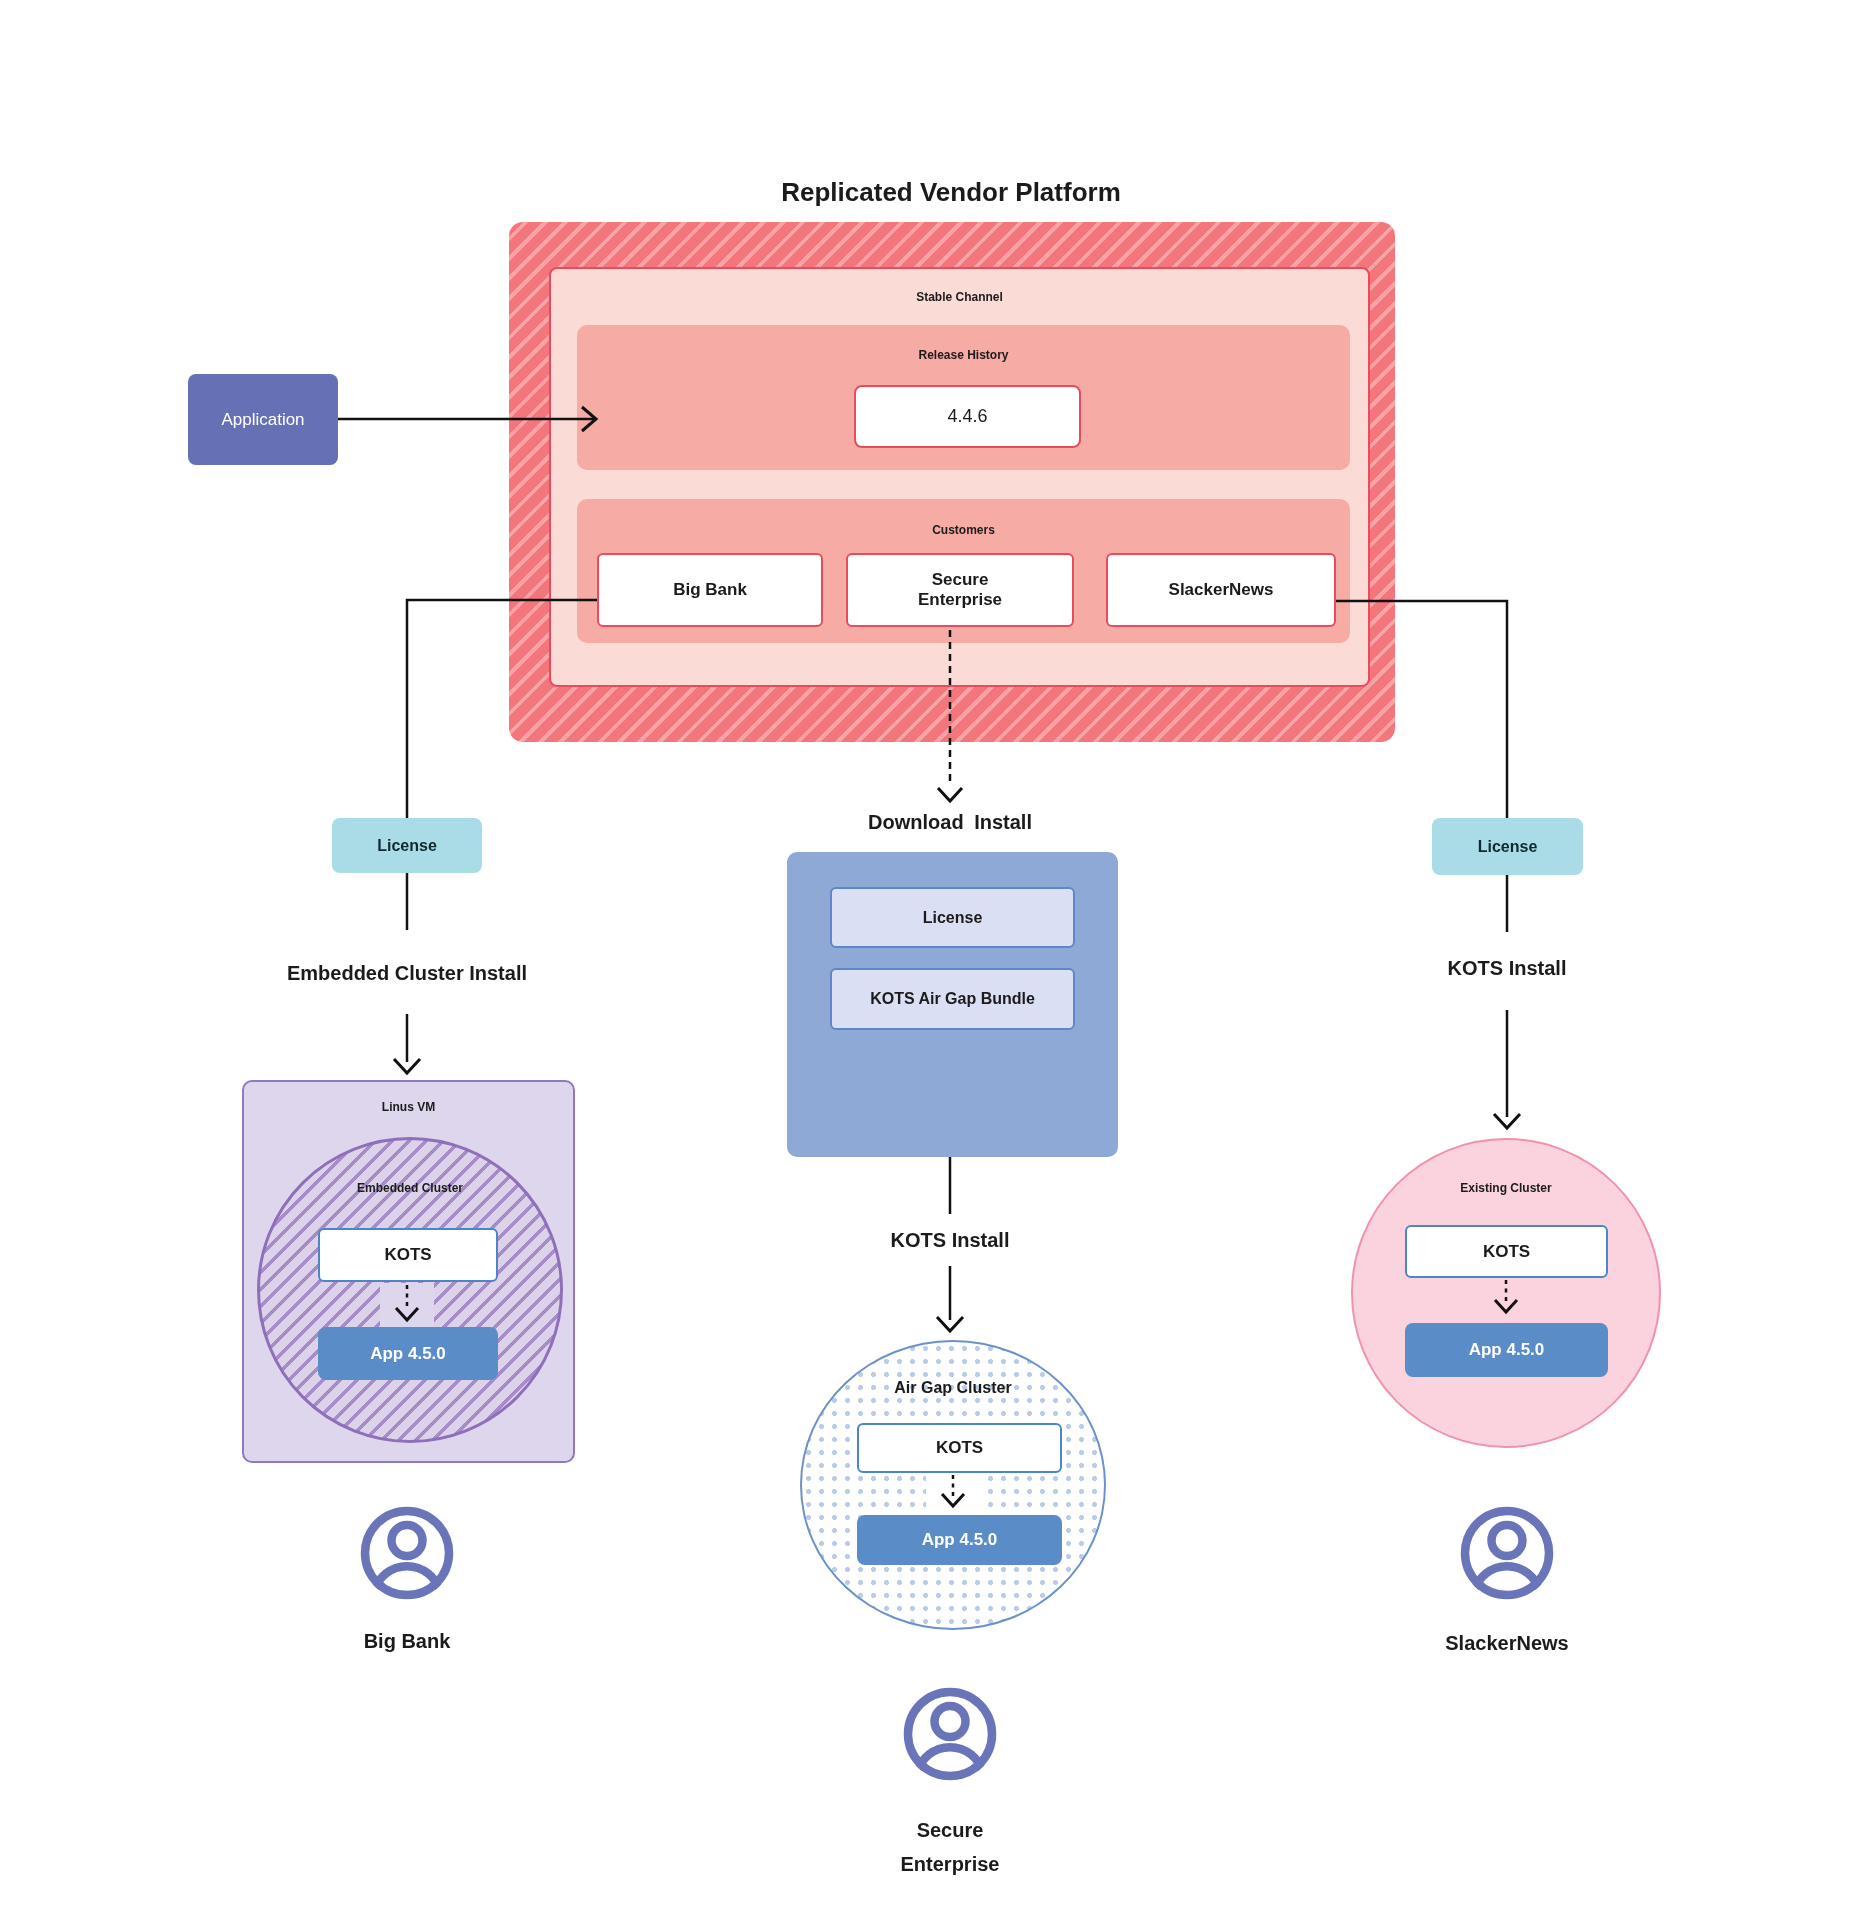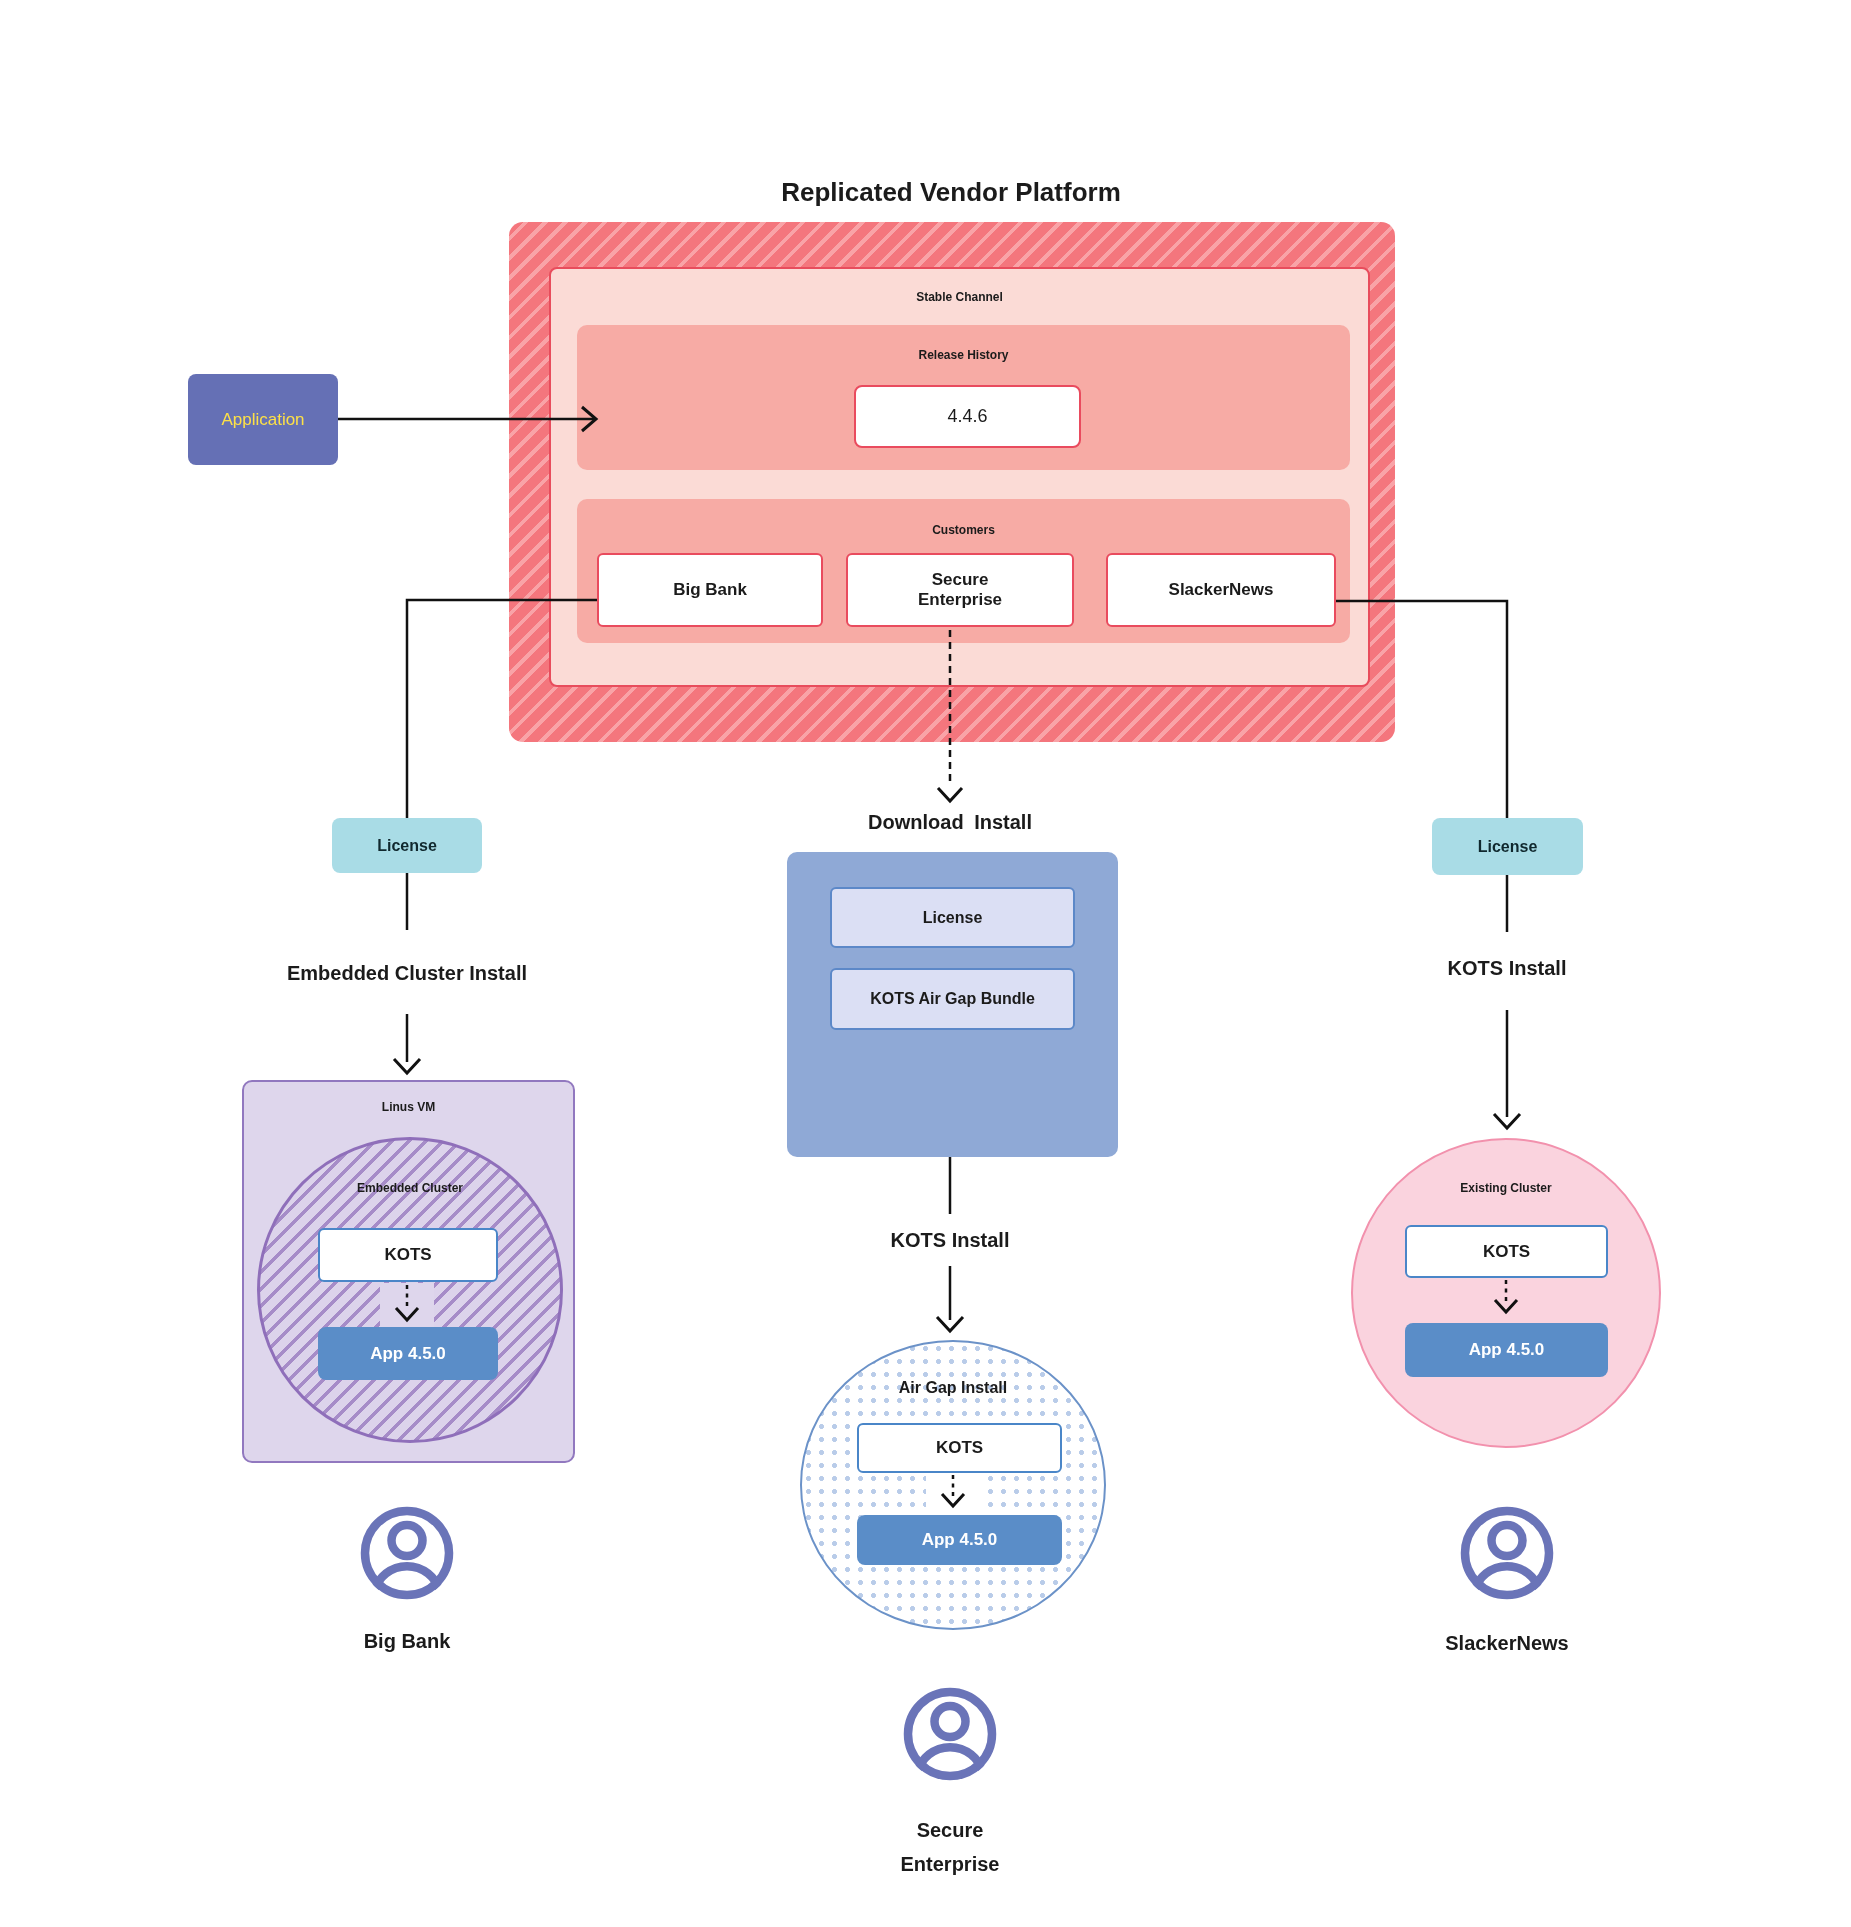--- a/index.html
+++ b/index.html
@@ -15,21 +15,21 @@
     background:repeating-linear-gradient(135deg,#f4767d 0 10px,#f9a3a7 10px 14px);
     border-radius:14px;
   }
   .stable{background:#fbdbd6;border:2.5px solid #e84c5c;border-radius:8px;}
   .section{background:#f7aba5;border-radius:10px;}
   .rel-current{background:#e94b5e;border-radius:8px;color:#ffffff;font-size:17px;}
   .rel-old{background:#ffffff;border:2px solid #e94b5e;border-radius:8px;font-size:18px;}
   .customer{background:#ffffff;border:2px solid #e94b5e;border-radius:6px;font-size:17px;font-weight:600;}
   .sec-label{font-size:12px;font-weight:600;}
 
-  .application{background:#6570b5;border-radius:8px;color:#fde047;font-size:17px;}
+  .application{background:#6570b5;border-radius:8px;color:#ffffff;font-size:17px;}
 
   .license{background:#a9dce6;border-radius:8px;font-size:16px;font-weight:600;color:#10282e;}
   .flow-text{font-size:20px;font-weight:600;line-height:32px;}
 
   
   .vmbox{background:#ded6ec;border:2.5px solid #9178bf;border-radius:10px;}
   .ec-circle{
     background:repeating-linear-gradient(135deg,#dcd3eb 0 8.5px,#a68cc8 8.5px 12px);
     border:3px solid #8f6fba;border-radius:50%;
   }
@@ -117,21 +117,21 @@
   <div class="abs user-label center" style="left:307px;top:1626px;width:200px;height:30px;">Big Bank</div>
 
   <div class="abs flow-text center" style="left:800px;top:808px;width:300px;height:28px;word-spacing:5px;">Download Install</div>
   <div class="abs portal" style="left:787px;top:852px;width:331px;height:305px;"></div>
   <div class="abs portal-item center" style="left:830px;top:887px;width:245px;height:61px;">License</div>
   <div class="abs portal-item center" style="left:830px;top:968px;width:245px;height:62px;">KOTS Air Gap Bundle</div>
 
   <div class="abs flow-text center" style="left:850px;top:1226px;width:200px;height:28px;">KOTS Install</div>
 
   <div class="abs ag-circle" style="left:800px;top:1340px;width:306px;height:290px;"></div>
-  <div class="abs sec-label center" style="left:800px;top:1378px;width:306px;height:20px;font-size:16px;">Air Gap Install</div>
+  <div class="abs sec-label center" style="left:800px;top:1378px;width:306px;height:20px;font-size:16px;">Air Gap Cluster</div>
   <div class="abs band-white" style="left:926px;top:1472px;width:54px;height:44px;"></div>
   <div class="abs kots center" style="left:857px;top:1423px;width:205px;height:50px;">KOTS</div>
   <div class="abs appv center" style="left:857px;top:1515px;width:205px;height:50px;">App 4.5.0</div>
 
   <svg class="abs" style="left:900px;top:1684px;" width="100" height="100" viewBox="0 0 100 100">
       <use href="#personIcon"></use>
     </svg>
   <div class="abs user-label center" style="left:875px;top:1812px;width:150px;height:70px;">
     <span style="max-width:110px;">Secure Enterprise</span>
   </div>

